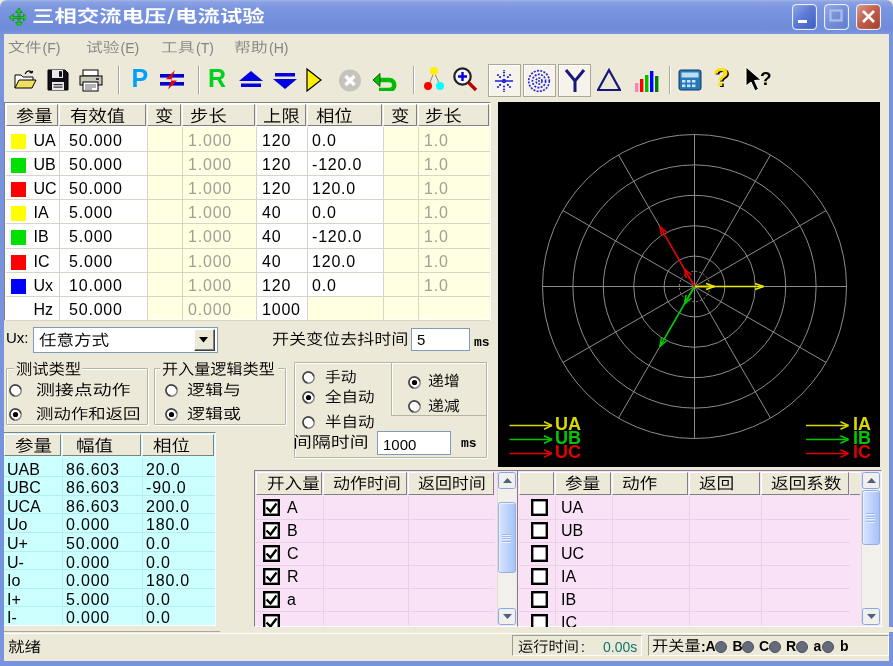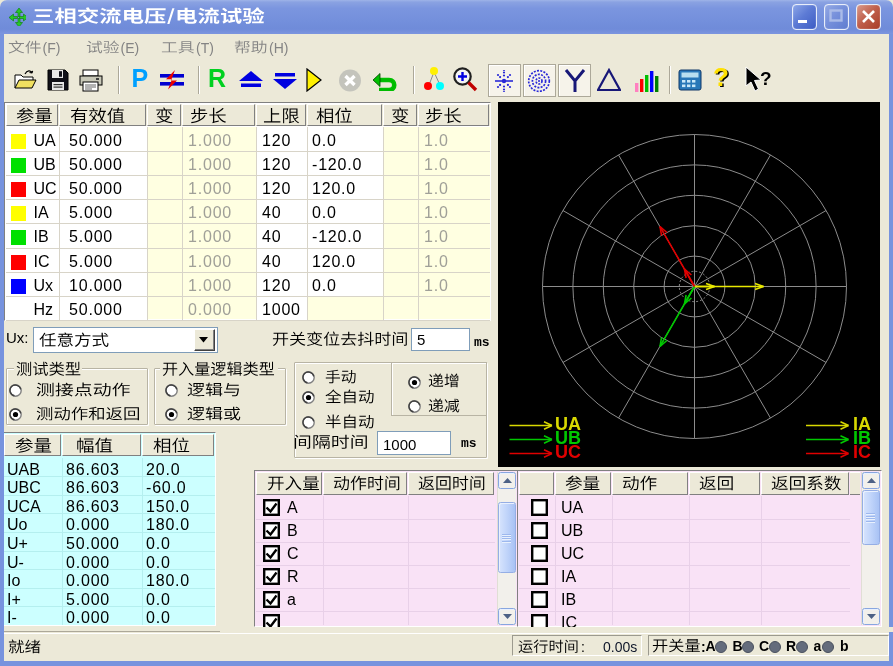--- a/index.html
+++ b/index.html
@@ -610,24 +610,24 @@
     <div class="" style="left:4.0px;top:569.1px;width:211.0px;height:1.0px;background:#B4EFEF;height:1px;"></div>
     <div class="" style="left:4.0px;top:587.7px;width:211.0px;height:1.0px;background:#B4EFEF;height:1px;"></div>
     <div class="" style="left:4.0px;top:606.3px;width:211.0px;height:1.0px;background:#B4EFEF;height:1px;"></div>
     <div class="" style="left:62.0px;top:457.5px;width:1.0px;height:167.5px;background:#B4EFEF;width:1px;"></div>
     <div class="" style="left:141.5px;top:457.5px;width:1.0px;height:167.5px;background:#B4EFEF;width:1px;"></div>
     <div class="t" style="left:7.0px;top:461.5px;font:400 16px/16.00px 'Liberation Sans';color:#000;">UAB</div>
     <div class="t" style="left:66.0px;top:461.5px;font:400 16px/16.00px 'Liberation Sans';color:#000;letter-spacing:0.8px;">86.603</div>
     <div class="t" style="left:146.0px;top:461.5px;font:400 16px/16.00px 'Liberation Sans';color:#000;letter-spacing:0.8px;">20.0</div>
     <div class="t" style="left:7.0px;top:480.1px;font:400 16px/16.00px 'Liberation Sans';color:#000;">UBC</div>
     <div class="t" style="left:66.0px;top:480.1px;font:400 16px/16.00px 'Liberation Sans';color:#000;letter-spacing:0.8px;">86.603</div>
-    <div class="t" style="left:146.0px;top:480.1px;font:400 16px/16.00px 'Liberation Sans';color:#000;letter-spacing:0.8px;">-60.0</div>
+    <div class="t" style="left:146.0px;top:480.1px;font:400 16px/16.00px 'Liberation Sans';color:#000;letter-spacing:0.8px;">-90.0</div>
     <div class="t" style="left:7.0px;top:498.7px;font:400 16px/16.00px 'Liberation Sans';color:#000;">UCA</div>
     <div class="t" style="left:66.0px;top:498.7px;font:400 16px/16.00px 'Liberation Sans';color:#000;letter-spacing:0.8px;">86.603</div>
-    <div class="t" style="left:146.0px;top:498.7px;font:400 16px/16.00px 'Liberation Sans';color:#000;letter-spacing:0.8px;">150.0</div>
+    <div class="t" style="left:146.0px;top:498.7px;font:400 16px/16.00px 'Liberation Sans';color:#000;letter-spacing:0.8px;">200.0</div>
     <div class="t" style="left:7.0px;top:517.3px;font:400 16px/16.00px 'Liberation Sans';color:#000;">Uo</div>
     <div class="t" style="left:66.0px;top:517.3px;font:400 16px/16.00px 'Liberation Sans';color:#000;letter-spacing:0.8px;">0.000</div>
     <div class="t" style="left:146.0px;top:517.3px;font:400 16px/16.00px 'Liberation Sans';color:#000;letter-spacing:0.8px;">180.0</div>
     <div class="t" style="left:7.0px;top:535.9px;font:400 16px/16.00px 'Liberation Sans';color:#000;">U+</div>
     <div class="t" style="left:66.0px;top:535.9px;font:400 16px/16.00px 'Liberation Sans';color:#000;letter-spacing:0.8px;">50.000</div>
     <div class="t" style="left:146.0px;top:535.9px;font:400 16px/16.00px 'Liberation Sans';color:#000;letter-spacing:0.8px;">0.0</div>
     <div class="t" style="left:7.0px;top:554.5px;font:400 16px/16.00px 'Liberation Sans';color:#000;">U-</div>
     <div class="t" style="left:66.0px;top:554.5px;font:400 16px/16.00px 'Liberation Sans';color:#000;letter-spacing:0.8px;">0.000</div>
     <div class="t" style="left:146.0px;top:554.5px;font:400 16px/16.00px 'Liberation Sans';color:#000;letter-spacing:0.8px;">0.0</div>
     <div class="t" style="left:7.0px;top:573.1px;font:400 16px/16.00px 'Liberation Sans';color:#000;">Io</div>
@@ -857,21 +857,21 @@
     <div class="" style="left:512.0px;top:634.5px;width:130.0px;height:21.5px;border:1px solid #9C9A8E;border-bottom-color:#fff;border-right-color:#fff;"></div>
     <svg class="zt" style="left:518.0px;top:638.5px;" width="60.9" height="14.5" viewBox="0 0 4000 1000" preserveAspectRatio="none">
       <g fill="#000">
         <use href="#g67" x="0"></use>
         <use href="#g68" x="1000"></use>
         <use href="#g37" x="2000"></use>
         <use href="#g38" x="3000"></use>
       </g>
     </svg>
     <div class="t" style="left:581.0px;top:640.0px;font:400 14px/14.00px 'Liberation Sans';color:#000;">:</div>
-    <div class="t" style="left:603.0px;top:640.0px;font:400 14px/14.50px 'Liberation Sans';color:#0f172a;">0.00s</div>
+    <div class="t" style="left:603.0px;top:640.0px;font:400 14px/14.50px 'Liberation Sans';color:#0f766e;">0.00s</div>
     <div class="" style="left:648.0px;top:634.5px;width:241.0px;height:21.5px;border:1px solid #9C9A8E;border-bottom-color:#fff;border-right-color:#fff;"></div>
     <svg class="zt" style="left:652.0px;top:638.0px;" width="48.6" height="15.0" viewBox="0 0 3000 1000" preserveAspectRatio="none">
       <g fill="#000">
         <use href="#g33" x="0"></use>
         <use href="#g34" x="1000"></use>
         <use href="#g18" x="2000"></use>
       </g>
     </svg>
     <div class="t" style="left:701.0px;top:639.5px;font:700 14px/14.00px 'Liberation Sans';color:#000;">:</div>
     <div class="t" style="left:705.5px;top:638.5px;font:700 14px/14.50px 'Liberation Sans';color:#000;">A</div>

